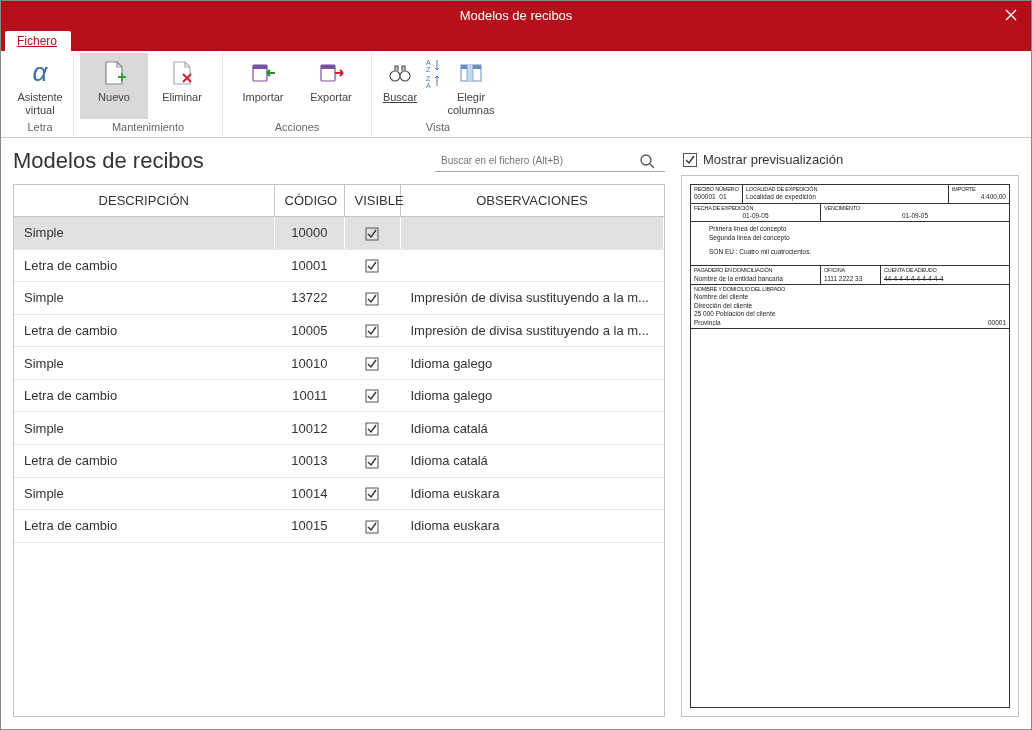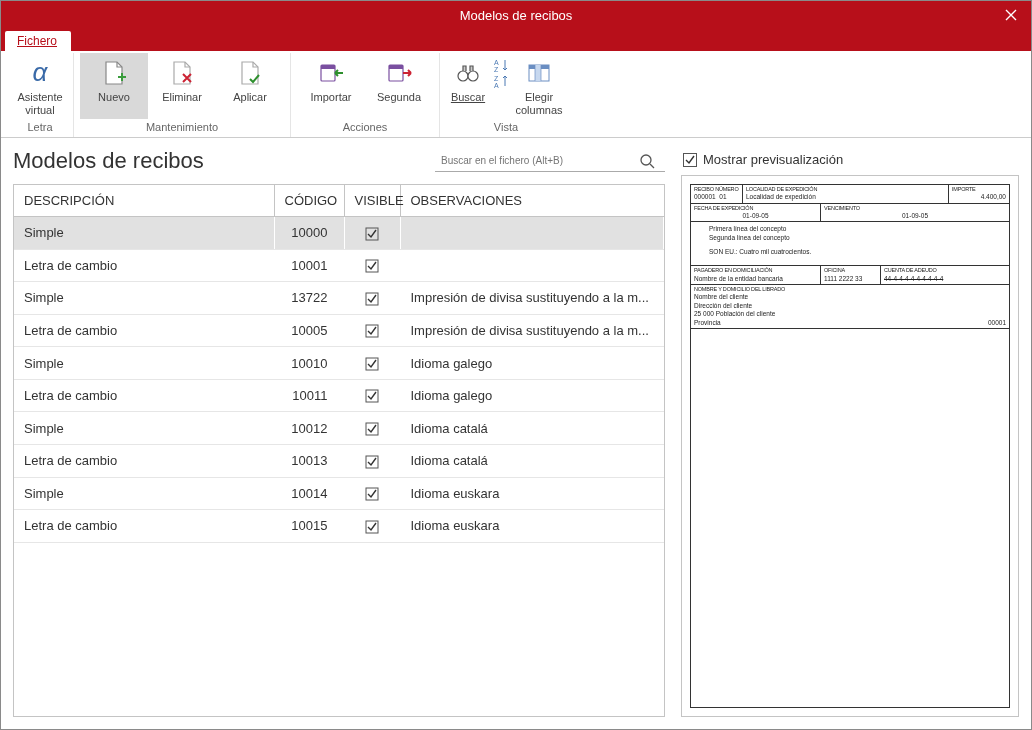--- a/index.html
+++ b/index.html
@@ -30,21 +30,21 @@
   
   .left { flex:1; display:flex; flex-direction:column; min-width:0;}
   .heading-row { display:flex; align-items:center; justify-content:space-between; }
   .heading { font-size:22px; color:#333; font-weight:400; }
   .search { display:flex; align-items:center; border-bottom:1px solid #aaa; padding:2px 4px; width:230px;}
   .search input { border:none; outline:none; font-size:10px; width:200px; color:#ec4899; background:transparent;}
   .mag { width:16px; height:16px; }
   
   .grid { margin-top:10px; flex:1; border:1px solid #c4c4c4; overflow:hidden; }
   table { width:100%; border-collapse:collapse; table-layout:fixed;}
-  th { text-align:left; font-size:13px; font-weight:400; color:#333; padding:8px 10px; border-bottom:1px solid #c4c4c4; border-right:1px solid #c4c4c4; background:#fff;}
+  th { text-align:center; font-size:13px; font-weight:400; color:#333; padding:8px 10px; border-bottom:1px solid #c4c4c4; border-right:1px solid #c4c4c4; background:#fff;}
   th:last-child { border-right:none; }
   td { font-size:13px; color:#333; padding:8px 10px; border-bottom:1px solid #e6e6e6; border-right:1px solid transparent; white-space:nowrap; overflow:hidden; text-overflow:ellipsis;}
   td.code { text-align:right; padding-right:16px;}
   td.vis { text-align:center; }
   td.vis svg { vertical-align:middle; }
   tr.sel td { background:#e1e1e1; }
   col.desc { width:260px;}
   col.code { width:70px;}
   col.vis { width:56px;}
   col.obs { }
@@ -110,30 +110,20 @@
       <div class="rbtn">
         <span class="ic">
             <svg width="28" height="28" viewBox="0 0 28 28">
               <path d="M6 3h11l5 5v17H6z" fill="#fff" stroke="#aaa" stroke-width="1.2"></path>
               <path d="M17 3v5h5" fill="none" stroke="#aaa" stroke-width="1.2"></path>
               <path d="M15 15l8 8M23 15l-8 8" stroke="#c23" stroke-width="2"></path>
             </svg>
           </span>
         <span class="lbl">Eliminar</span>
       </div>
-      <div class="rbtn">
-        <span class="ic">
-            <svg width="28" height="28" viewBox="0 0 28 28">
-              <path d="M6 3h11l5 5v17H6z" fill="#fff" stroke="#aaa" stroke-width="1.2"></path>
-              <path d="M17 3v5h5" fill="none" stroke="#aaa" stroke-width="1.2"></path>
-              <path d="M14 20l3 3 6-7" fill="none" stroke="#2d8f2d" stroke-width="2"></path>
-            </svg>
-          </span>
-        <span class="lbl">Aplicar</span>
-      </div>
     </div>
     <div class="glabel">Mantenimiento</div>
   </div>
 
   <div class="rgroup">
     <div class="rrow">
       <div class="rbtn">
         <span class="ic">
             <svg width="28" height="28" viewBox="0 0 28 28">
               <rect x="4" y="6" width="14" height="16" rx="1" fill="#fff" stroke="#7a4fa0" stroke-width="1.2"></rect>
@@ -144,21 +134,21 @@
         <span class="lbl">Importar</span>
       </div>
       <div class="rbtn">
         <span class="ic">
             <svg width="28" height="28" viewBox="0 0 28 28">
               <rect x="4" y="6" width="14" height="16" rx="1" fill="#fff" stroke="#7a4fa0" stroke-width="1.2"></rect>
               <rect x="4" y="6" width="14" height="4" fill="#7a4fa0"></rect>
               <path d="M18 14h8m0 0-3-3m3 3-3 3" stroke="#c23" stroke-width="2" fill="none"></path>
             </svg>
           </span>
-        <span class="lbl">Segunda</span>
+        <span class="lbl">Exportar</span>
       </div>
     </div>
     <div class="glabel">Acciones</div>
   </div>
 
   <div class="rgroup">
     <div class="rrow">
       <div class="rbtn small">
         <span class="ic">
             <svg width="28" height="28" viewBox="0 0 28 28">

